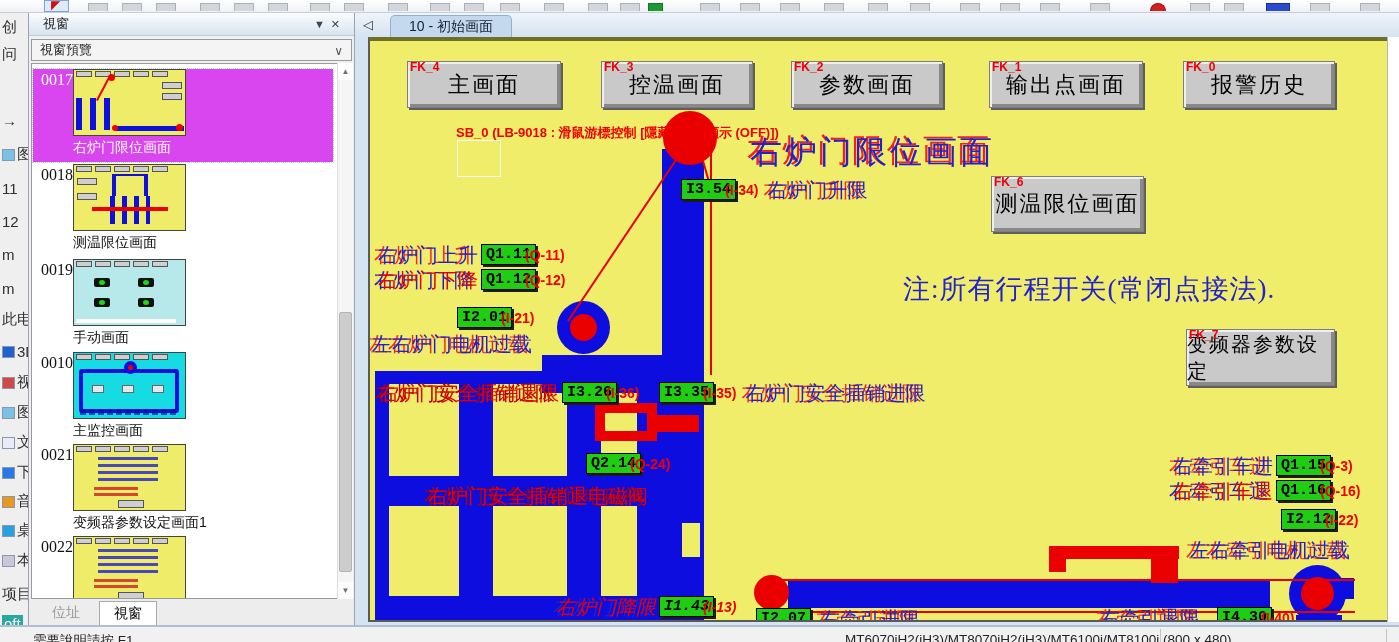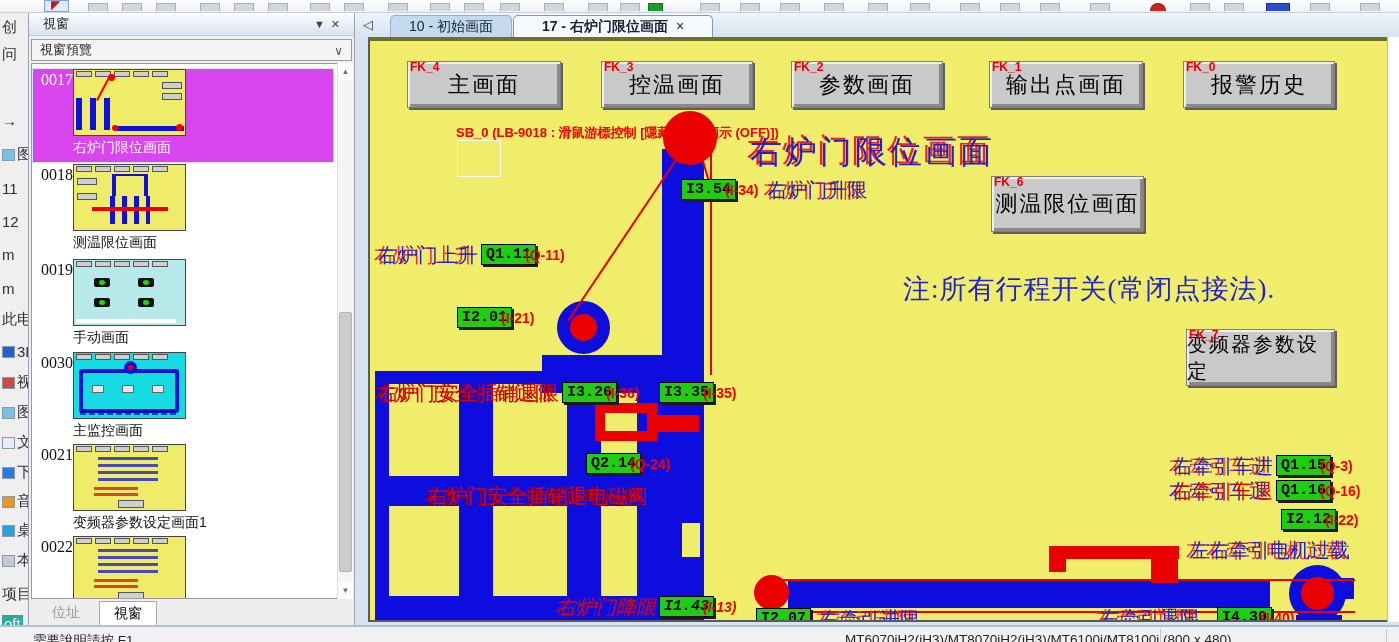--- a/index.html
+++ b/index.html
@@ -334,21 +334,21 @@
           <div class="ind" style="left:20px;top:18px;"></div>
             <div class="ind" style="left:64px;top:18px;"></div>
           <div class="ind" style="left:20px;top:38px;"></div>
             <div class="ind" style="left:64px;top:38px;"></div>
           <div class="foot"></div>
         </div>
         <span class="plabel">手动画面</span>
       </div>
 
       <div class="pitem" style="top:288px;height:93px;">
-        <span class="num">0030</span>
+        <span class="num">0010</span>
         <div class="thumb t-monitor">
           <div class="mini-btnrow">
               <i></i>
               <i></i>
               <i></i>
               <i></i>
               <i></i>
             </div>
           <div class="frame"></div>
             <div class="fan"></div>
@@ -403,23 +403,20 @@
     <div id="sb-tabs">
       <div class="sbtab inactive" style="left:6px;width:62px;">位址</div>
       <div class="sbtab active" style="left:70px;width:58px;">視窗</div>
     </div>
   </div>
 
   <div id="main-bg"></div>
   <div id="tabbar">
     <div id="tab-left-arrow">◁</div>
     <div class="doc-tab inactive">10 - 初始画面</div>
-    <div class="doc-tab active">
-      <span>17 - 右炉门限位画面</span><span class="closex">×</span>
-    </div>
   </div>
 
   <div id="canvas">
 
     <div class="abs blue" style="left:5px;top:330px;width:287px;height:13px;"></div>
     <div class="abs blue" style="left:5px;top:435px;width:287px;height:30px;"></div>
     <div class="abs blue" style="left:5px;top:555px;width:287px;height:30px;"></div>
     <div class="abs blue" style="left:5px;top:330px;width:14px;height:255px;"></div>
     <div class="abs blue" style="left:89px;top:330px;width:34px;height:255px;"></div>
     <div class="abs blue" style="left:197px;top:330px;width:34px;height:255px;"></div>
@@ -490,32 +487,41 @@
     <div class="iorow" style="left:296px;top:138px;padding-left:15px;">
       <span class="chip">I3.54</span>
         <span class="paren">(I-34)</span>
         <span class="cn blue2 gapL">右炉门升限</span>
       </div>
     <div class="iorow" style="left:8px;top:203px;">
       <span class="cn blue2 gapR">右炉门上升</span>
         <span class="chip">Q1.11</span>
         <span class="paren">(Q-11)</span>
       </div>
+    <div class="iorow" style="left:8px;top:228px;">
+      <span class="cn redblue gapR">右炉门下降</span>
+        <span class="chip">Q1.12</span>
+        <span class="paren">(Q-12)</span>
+      </div>
     <div class="iorow" style="left:87px;top:266px;">
       <span class="chip">I2.01</span>
         <span class="paren">(I-21)</span>
+      </div>
+    <div class="iorow" style="left:2px;top:292px;">
+      <span class="cn blue2">左右炉门电机过载</span>
       </div>
     <div class="iorow" style="left:9px;top:341px;">
       <span class="cn red2 gapR">右炉门安全插销退限</span>
         <span class="chip">I3.26</span>
         <span class="paren">(I-36)</span>
       </div>
     <div class="iorow" style="left:289px;top:341px;">
       <span class="chip">I3.35</span>
         <span class="paren">(I-35)</span>
+        <span class="cn blue2 gapL">右炉门安全插销进限</span>
       </div>
     <div class="iorow" style="left:216px;top:412px;">
       <span class="chip">Q2.14</span>
         <span class="paren">(Q-24)</span>
       </div>
     <div class="iorow" style="left:58px;top:444px;">
       <span class="cn red2">右炉门安全插销退电磁阀</span>
       </div>
     <div class="iorow" style="left:186px;top:555px;font-style:italic;">
       <span class="cn redblue gapR">右炉门降限</span>

